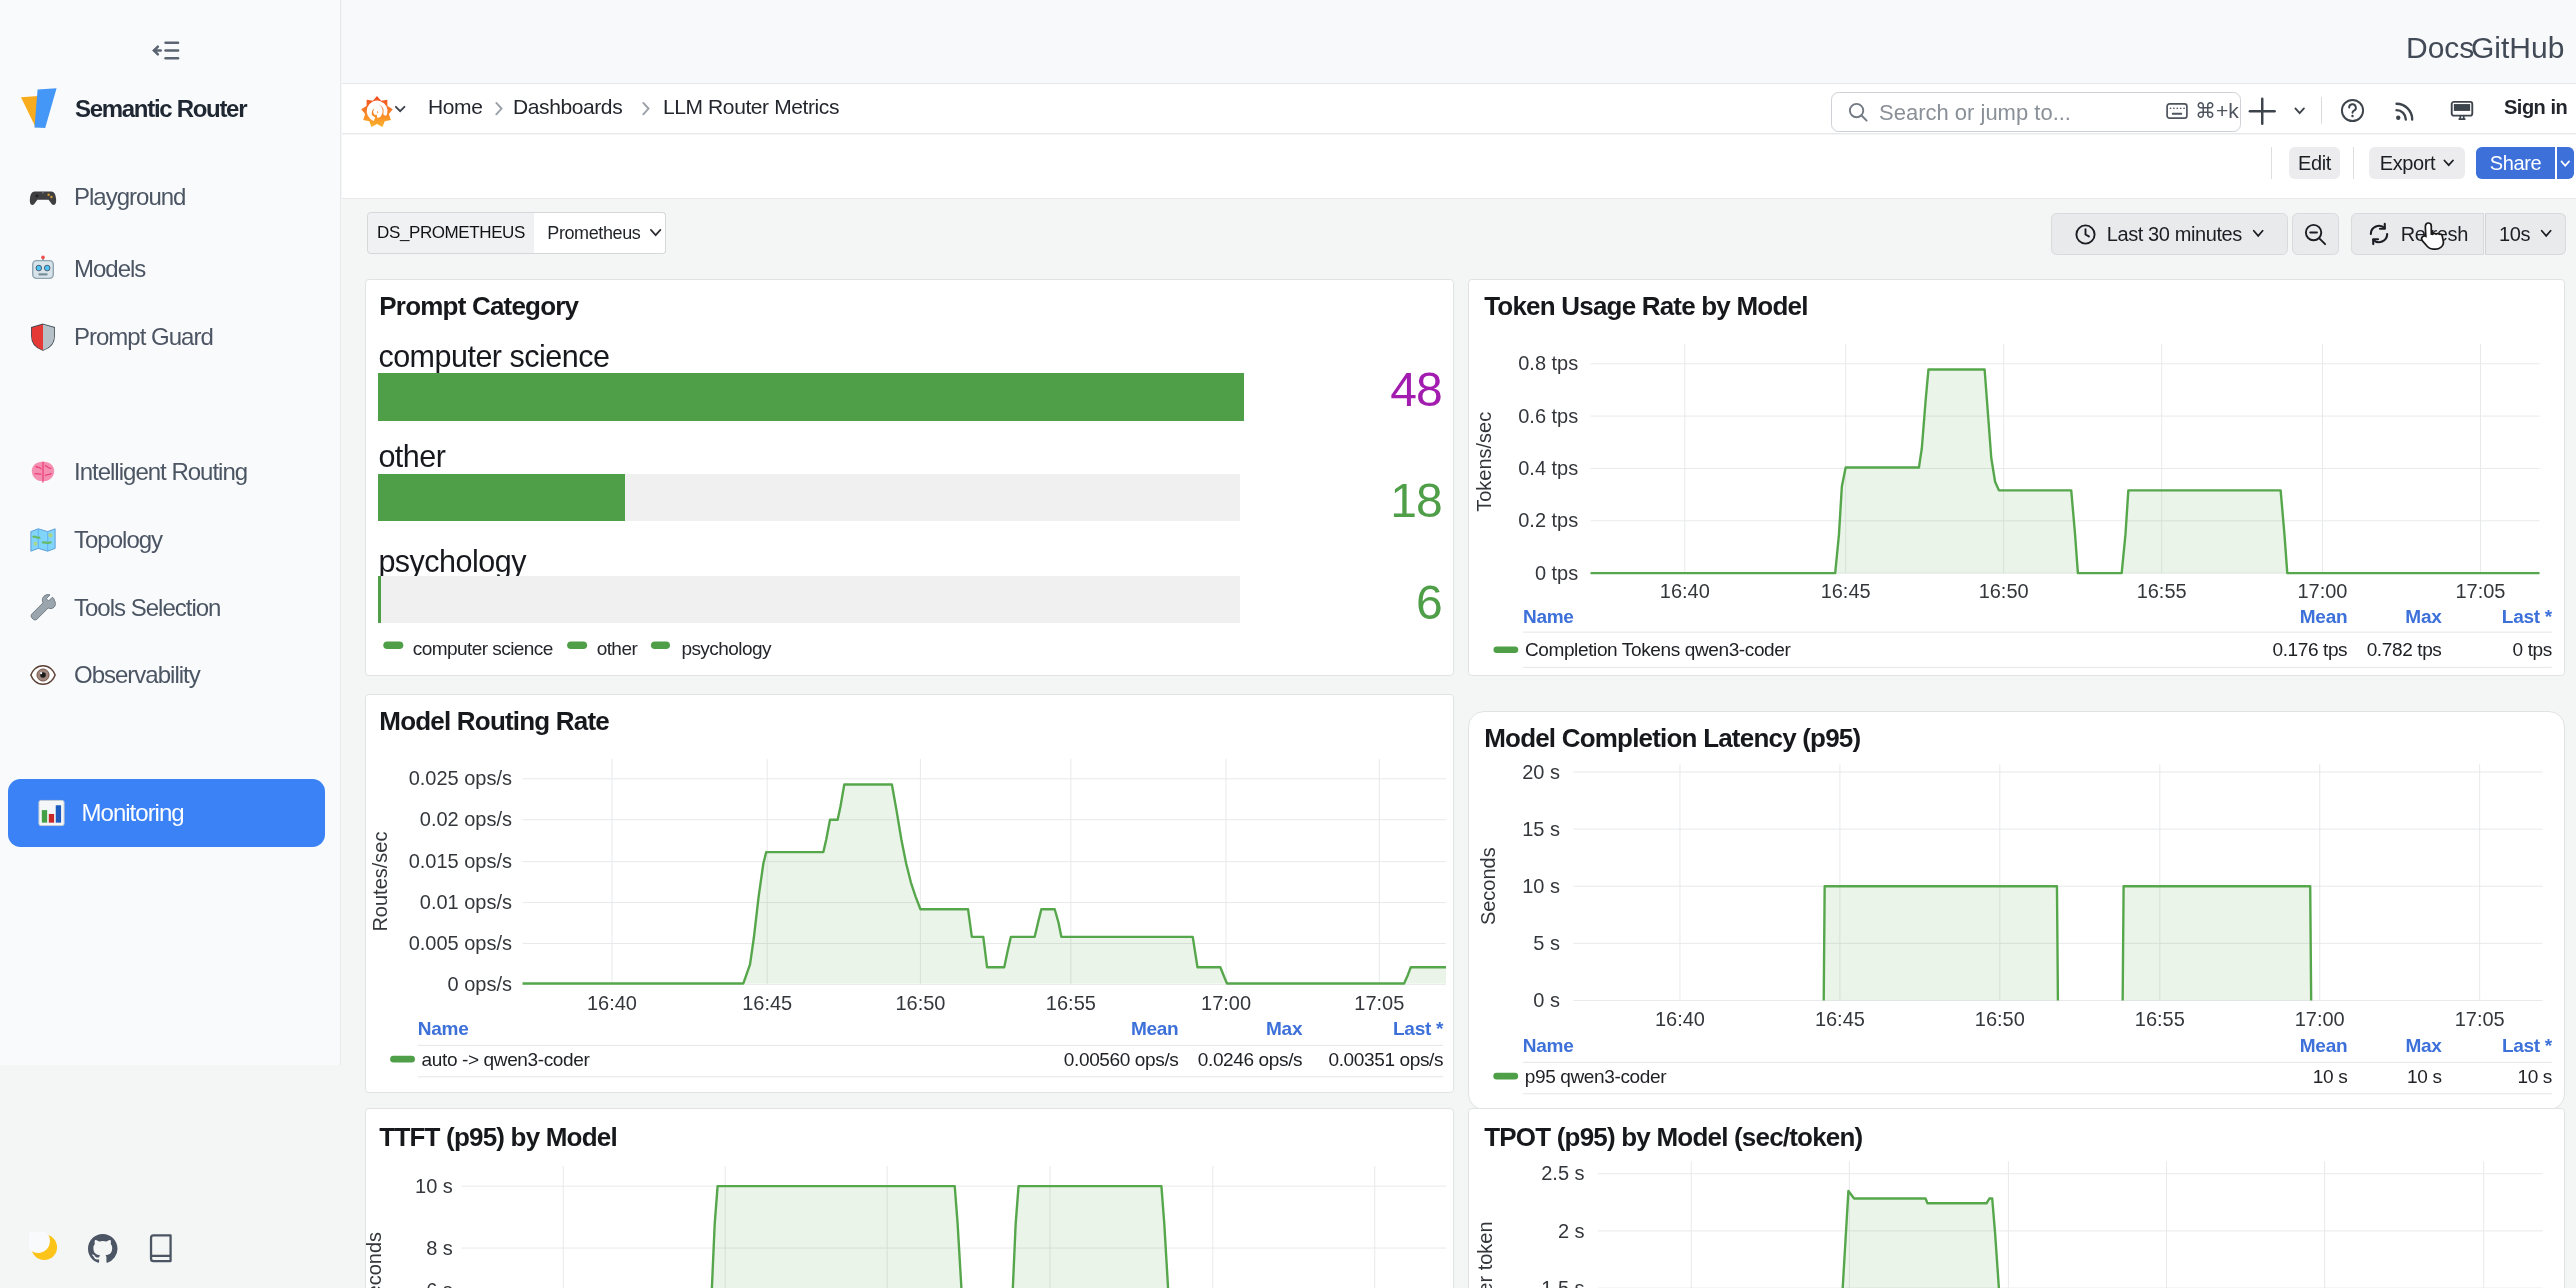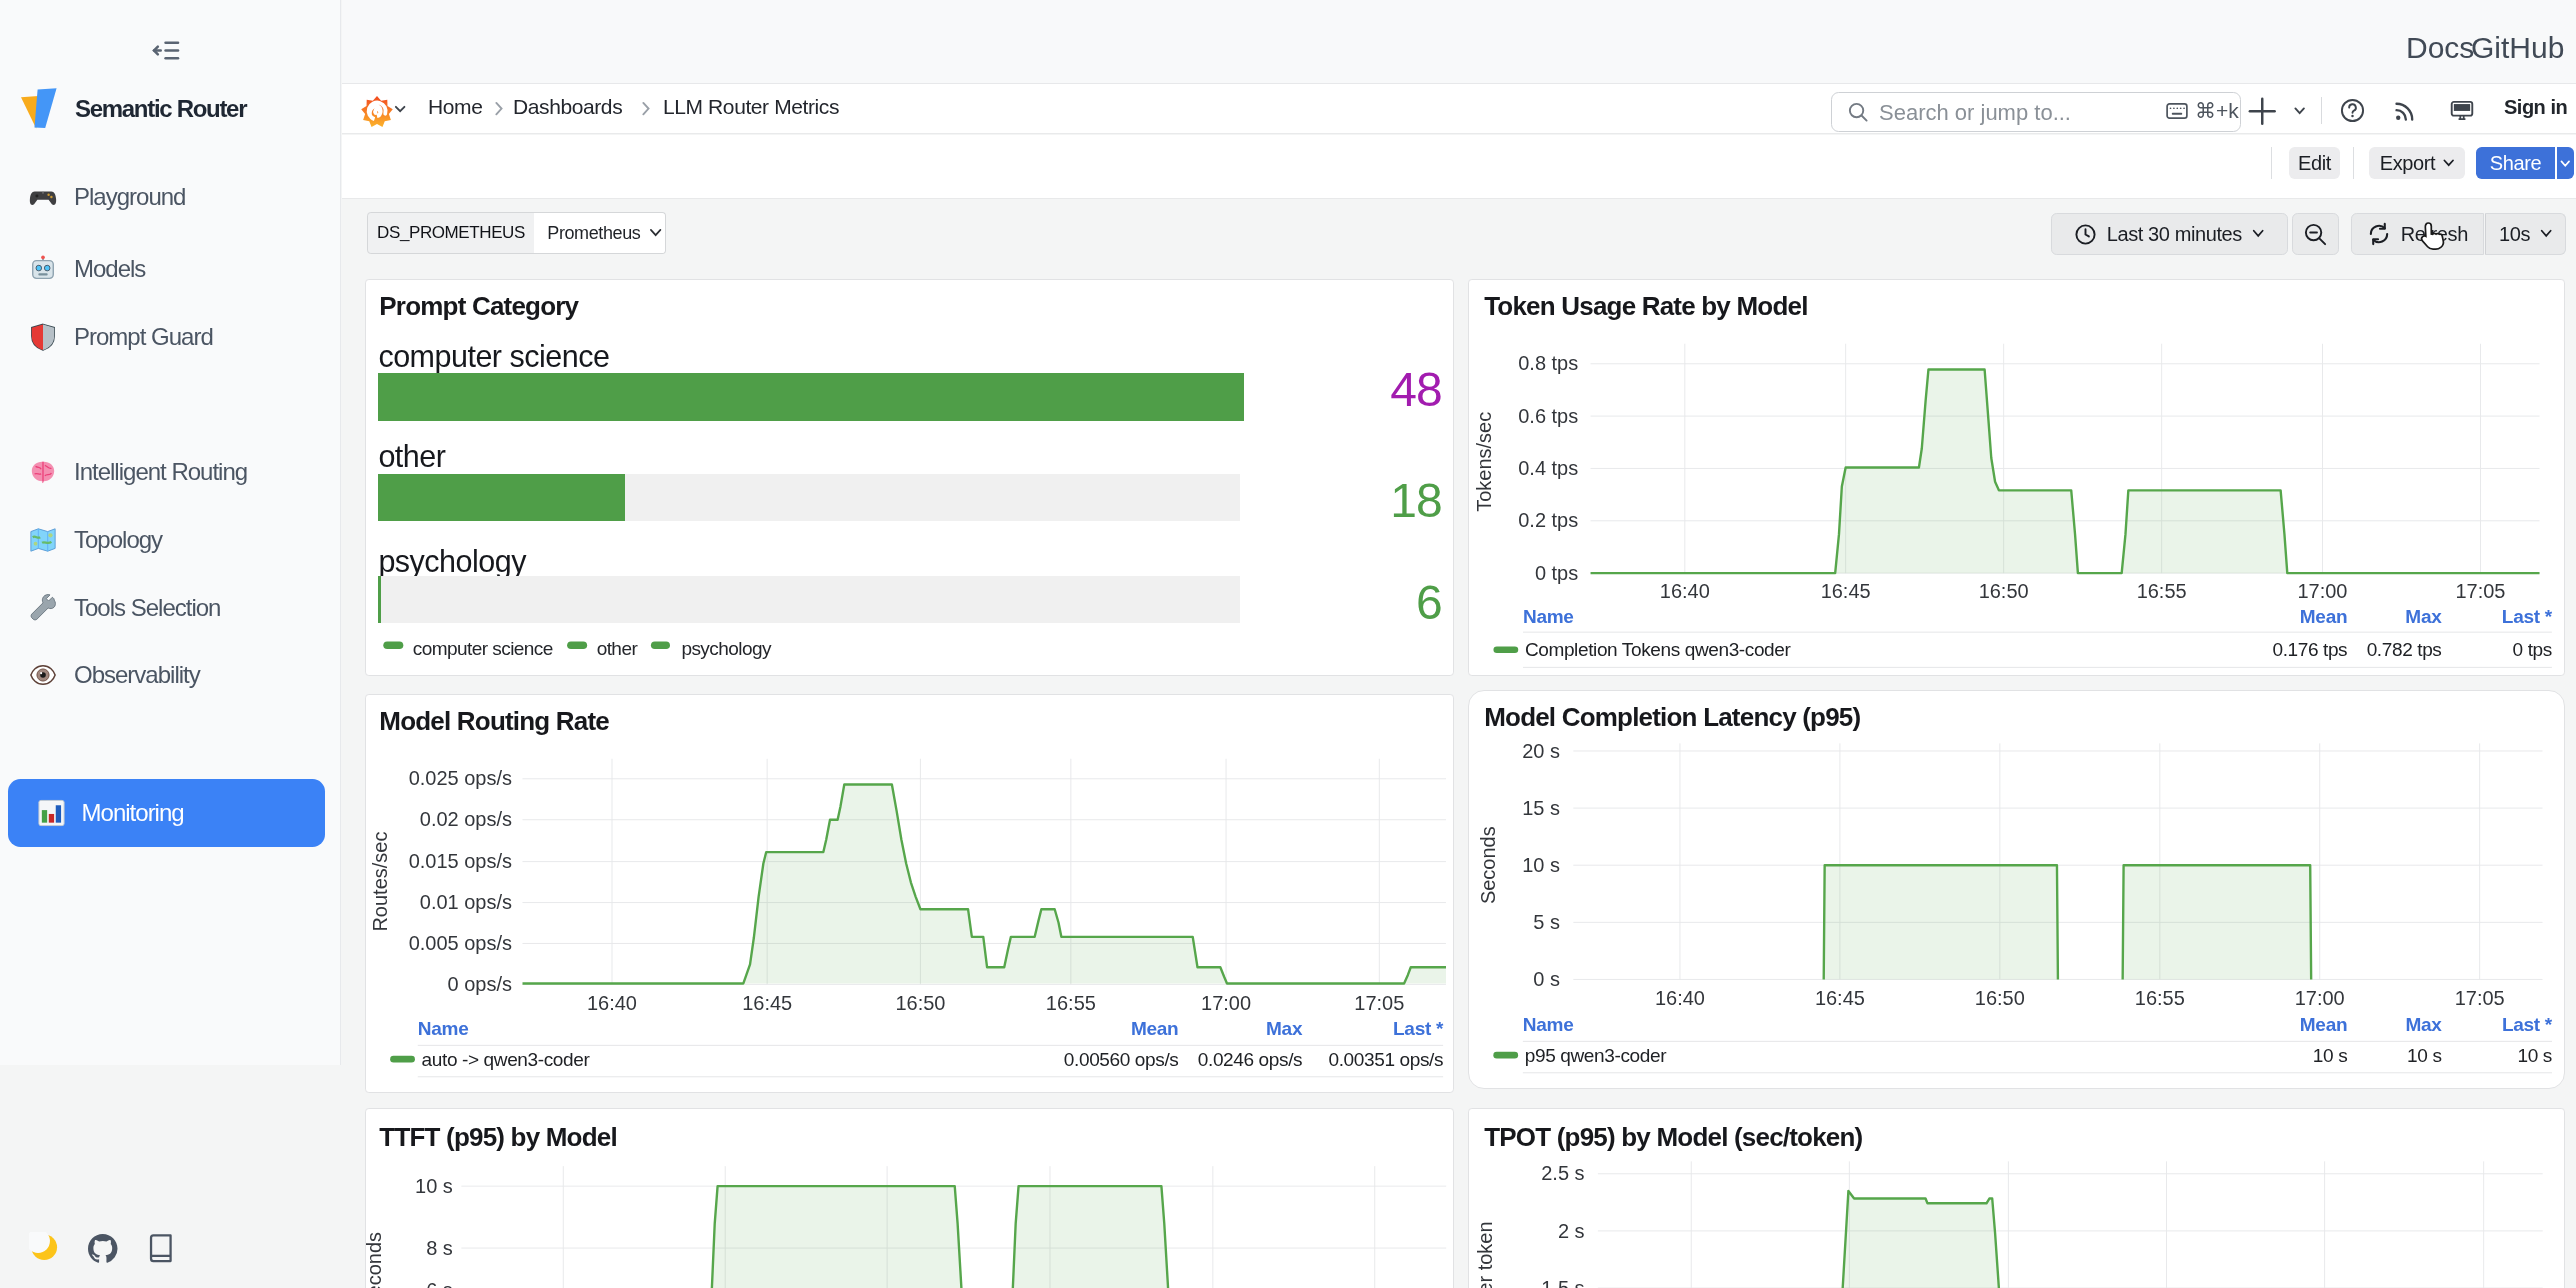--- a/index.html
+++ b/index.html
@@ -384,21 +384,21 @@
     <line x1="54" y1="401" x2="1131" y2="401" stroke="#e4e5e7"></line>
     <rect x="25" y="379" width="26" height="7" rx="3.5" fill="#4f9e48"></rect>
     <text class="leg-t" x="58" y="390">auto -&gt; qwen3-coder</text>
     <g class="leg-t" text-anchor="end">
       <text x="853" y="390">0.00560 ops/s</text>
       <text x="983" y="390">0.0246 ops/s</text>
       <text x="1131" y="390">0.00351 ops/s</text>
     </g>
   </svg>
 </div>
-<div class="panel" style="left:1468px;top:690px;width:1097px;height:399px;border-radius:16px;">
+<div class="panel" style="left:1468px;top:711px;width:1097px;height:399px;border-radius:16px;">
   <div class="ptitle" style="left:15.2px;top:10.5px;">Model Completion Latency (p95)</div>
   <svg class="abs" style="left:0;top:0;" width="1095" height="397" viewBox="0 0 1149 417">
     <g class="grid">
       <line x1="109" y1="63" x2="1127" y2="63"></line>
       <line x1="109" y1="123" x2="1127" y2="123"></line>
       <line x1="109" y1="183" x2="1127" y2="183"></line>
       <line x1="109" y1="243" x2="1127" y2="243"></line>
       <line x1="109" y1="303" x2="1127" y2="303"></line>
       <line x1="221" y1="55" x2="221" y2="303"></line>
       <line x1="389" y1="55" x2="389" y2="303"></line>

